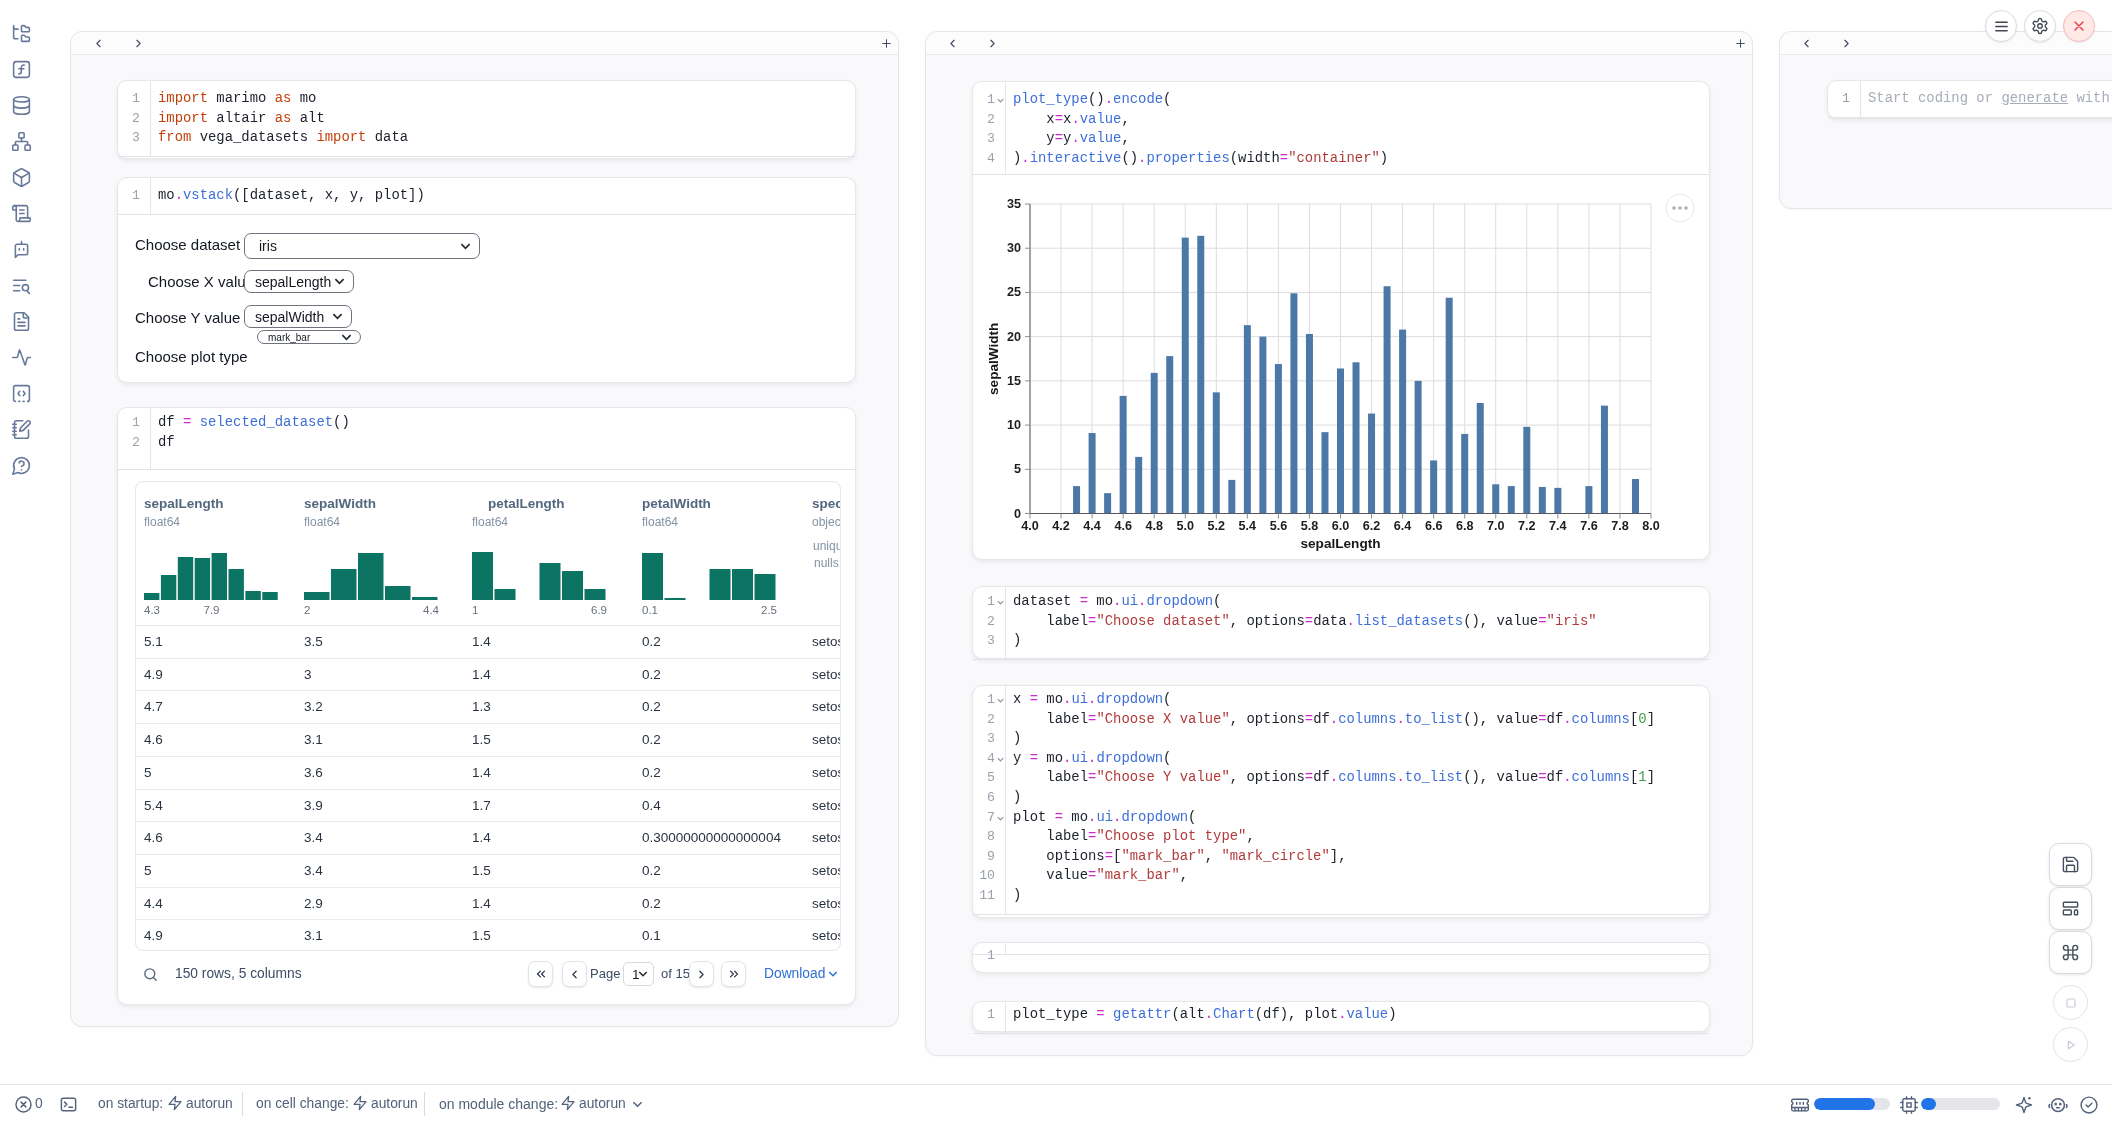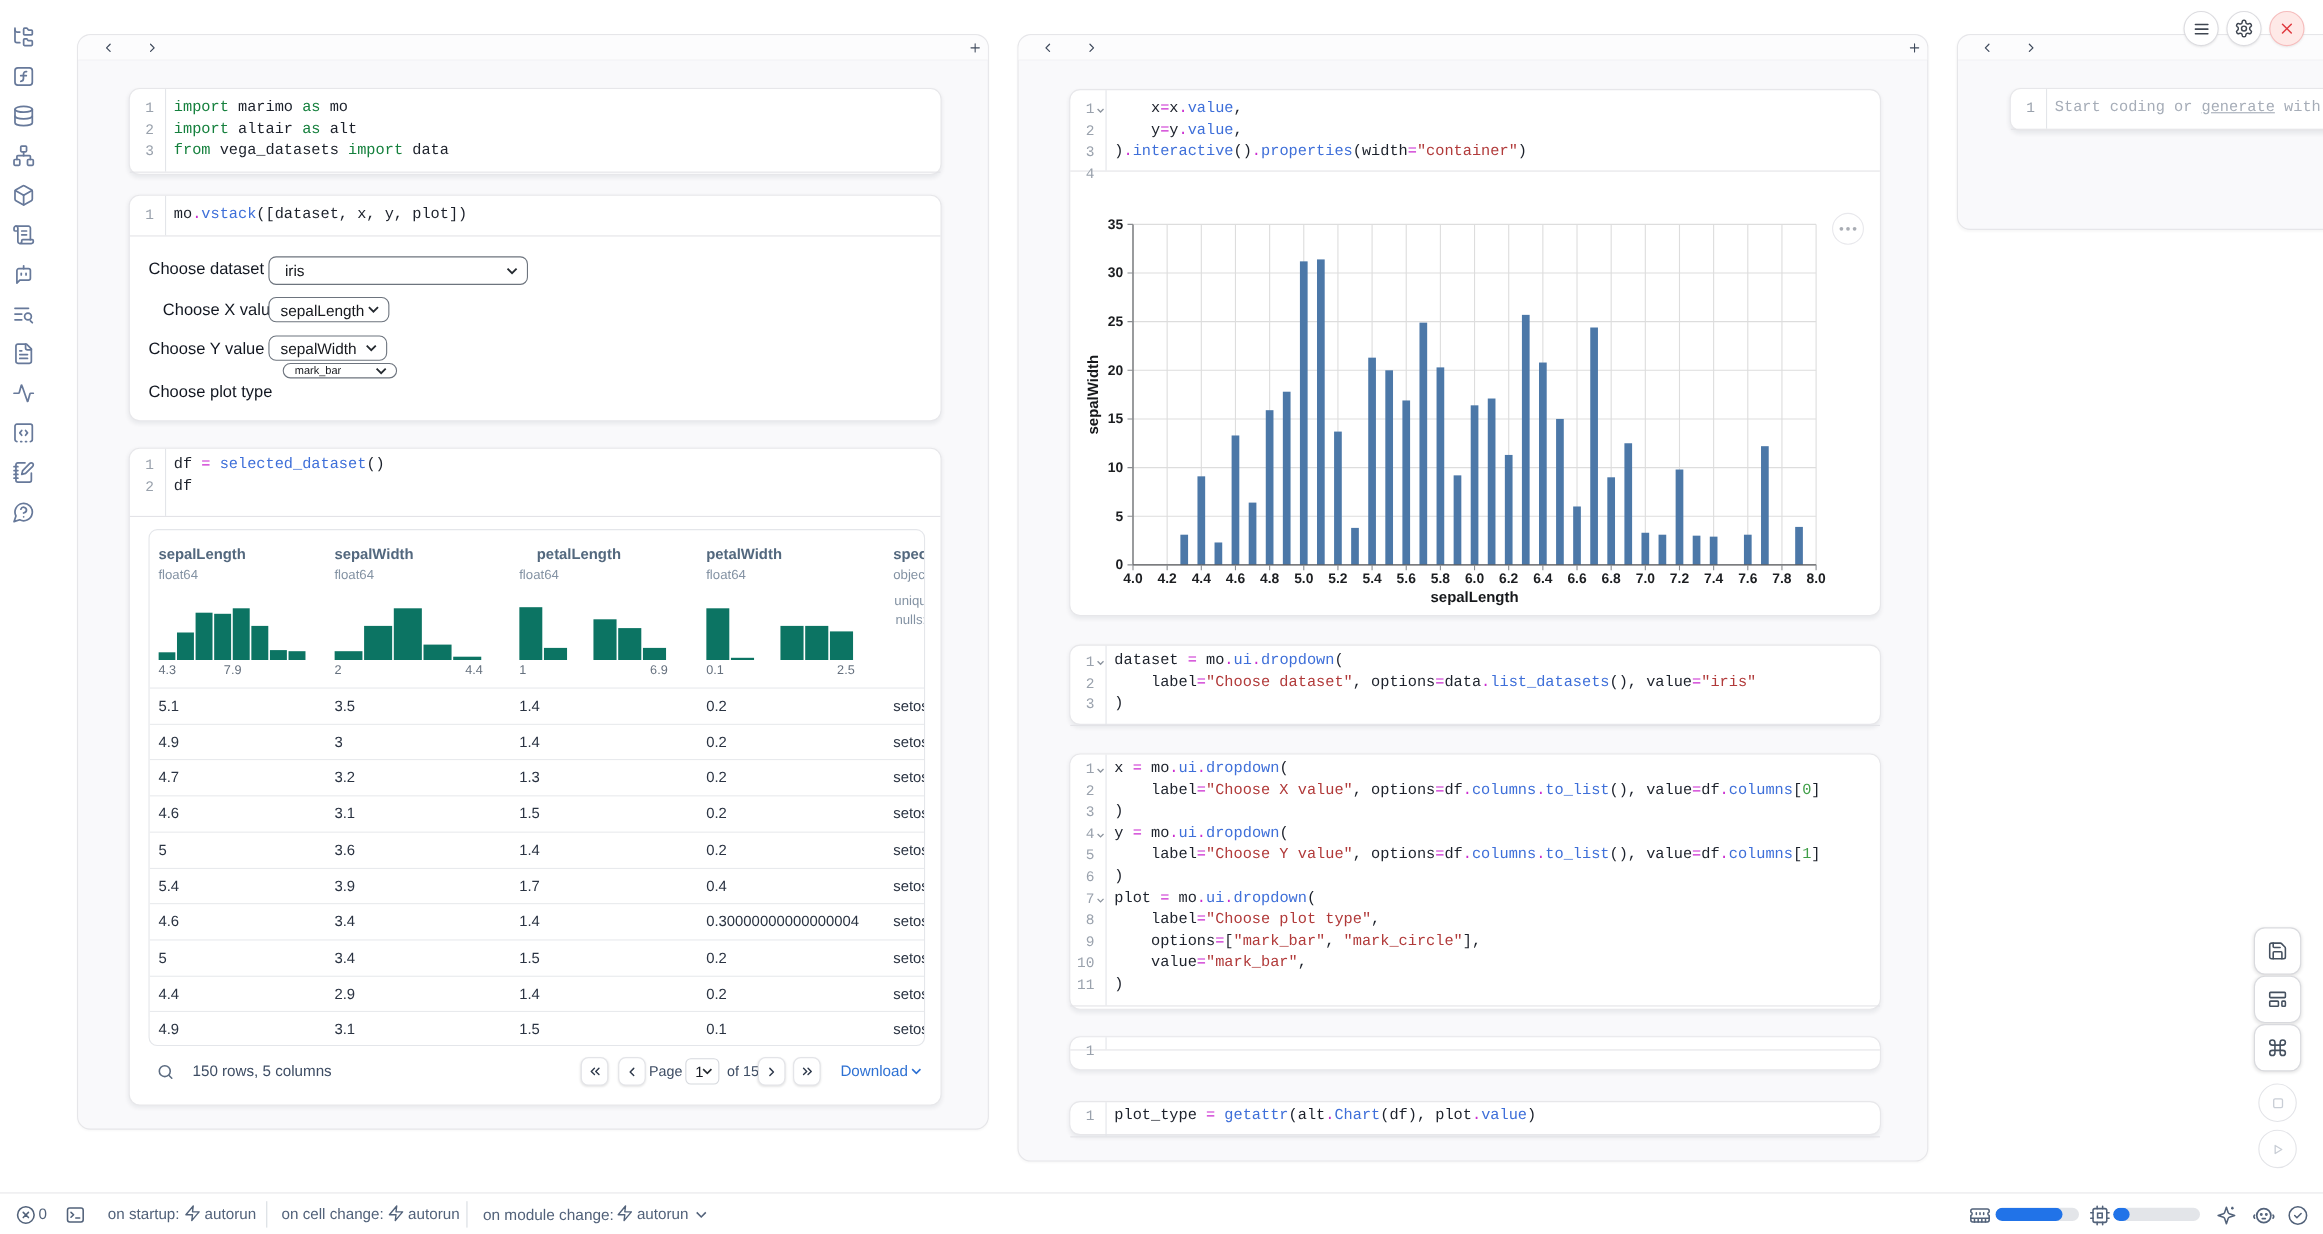--- a/index.html
+++ b/index.html
@@ -13,21 +13,21 @@
 .cell{position:absolute;background:#fff;border:1px solid #e7e7ea;border-radius:10px;
  box-shadow:0 2px 4px rgba(15,23,42,.07)}
 .code{position:relative;font-family:"Liberation Mono",monospace;font-size:13.9px;
  line-height:19.6px;color:#1c212b;padding-left:40px;padding-bottom:8px}
 .code.cb{border-bottom:1px solid #e3e3e7}
 .gut{position:absolute;left:0;top:0;bottom:0;width:33px;border-right:1px solid #e3e5e9;
  font-size:13.2px;text-align:right}
 .gl{height:19.6px;position:relative;padding-right:10px}
 .fold{position:absolute;right:0;top:6px;width:9px;height:9px}
 .cl{height:19.6px;white-space:pre}
-.k{color:#15803d}
+.k{color:#c2410c}
 .f{color:#3e6fd9}
 .o{color:#cb2bd0}
 .s{color:#b13a3a}
 .n{color:#3f9e47}
 .outB{position:absolute;left:0;right:0;top:37px;bottom:0;font-size:15px;color:#121721}
 .lab{position:absolute;line-height:15px}
 .sel{position:absolute;background:#fff;border:1px solid #6d747e;border-radius:7px;
  display:flex;align-items:center;color:#16181d}
 .sel span{padding-left:10px}
 .sel svg{position:absolute;right:8px;width:11px;height:7px}
@@ -400,20 +400,21 @@
     <div class="cell" style="left:46px;top:49px;width:738px;height:479px">
       <div class="code cb" style="padding-top:8px;padding-bottom:6px">
         <div class="gut" style="padding-top:8px;color:#9aa2ad">
           <div class="gl">1<svg class="fold" viewBox="0 0 10 10">
               <path d="M2 3.5l3 3 3-3" fill="none" stroke="#8b939e" stroke-width="1.3"></path>
             </svg></div>
           <div class="gl">2</div>
           <div class="gl">3</div>
           <div class="gl">4</div>
         </div>
+        <div class="cl"><span class="f">plot_type</span>()<span class="o">.</span><span class="f">encode</span>(</div>
         <div class="cl">    x<span class="o">=</span>x<span class="o">.</span><span class="f">value</span>,</div>
         <div class="cl">    y<span class="o">=</span>y<span class="o">.</span><span class="f">value</span>,</div>
         <div class="cl">)<span class="o">.</span><span class="f">interactive</span>()<span class="o">.</span><span class="f">properties</span>(width<span class="o">=</span><span class="s">"container"</span>)</div>
       </div>
       <div class="outD">
         <svg class="chart" width="738" height="386">
           <line x1="57.0" y1="338.50" x2="678.0" y2="338.50" stroke="#ddd" stroke-width="1"></line>
           <line x1="57.0" y1="294.29" x2="678.0" y2="294.29" stroke="#ddd" stroke-width="1"></line>
           <line x1="57.0" y1="250.07" x2="678.0" y2="250.07" stroke="#ddd" stroke-width="1"></line>
           <line x1="57.0" y1="205.86" x2="678.0" y2="205.86" stroke="#ddd" stroke-width="1"></line>

